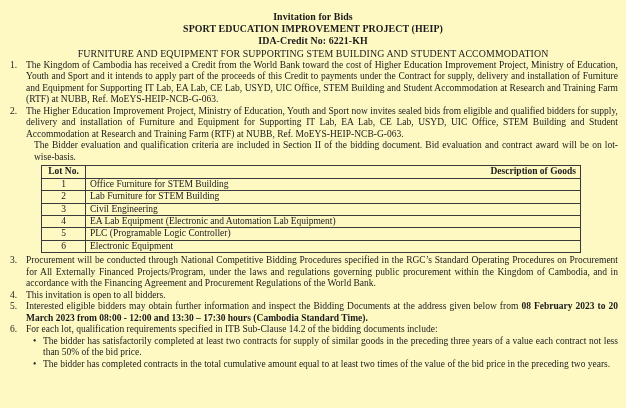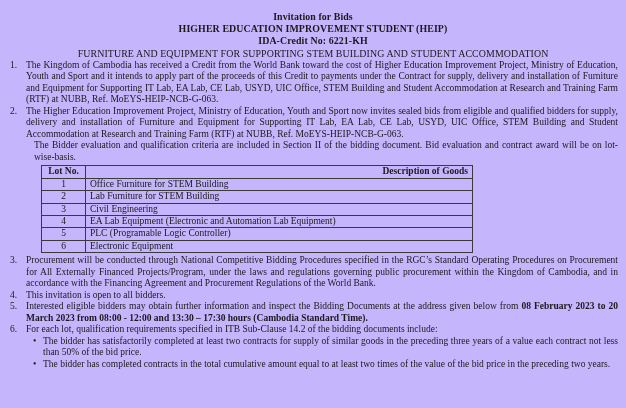--- a/index.html
+++ b/index.html
@@ -6,39 +6,39 @@
   html, body { background: #ffffff; }
   body {
     width: 626px; height: 408px;
     font-family: "Liberation Serif", serif;
     color: #1a1a1a;
     overflow: hidden;
   }
   .page {
     width: 626px; height: 408px;
     padding: 11px 8px 4px 8px;
-    background: #c4b5fd;
+    background: #fef9c3;
     overflow: hidden;
   }
   .doc-header {
     text-align: center;
     font-size: 9.9px;
     line-height: 12.2px;
     letter-spacing: 0.1px;
   }
   .bold { font-weight: bold; }
   .body-text { font-size: 9.5px; line-height: 11.5px; }
   .item { display: flex; }
   .num { flex: 0 0 18px; width: 18px; padding-left: 2px; }
   .itext { flex: 1; text-align: justify; }
   .cont { margin-left: 26px; text-align: justify; }
   table.lots {
     border-collapse: collapse;
     margin: 2px 0 2px 33px;
-    width: 432px;
+    width: 540px;
     border: 1.5px solid #3a3a3a;
   }
   .lots th, .lots td {
     border: 1px solid #3a3a3a;
     font-size: 9.5px;
     line-height: 11.4px;
     padding: 0 4px;
     white-space: nowrap;
     overflow: hidden;
   }
@@ -48,21 +48,21 @@
   .bdot { flex: 0 0 10px; width: 10px; }
   .btext { flex: 1; text-align: justify; }
 </style>
 </head>
 <body>
 
 <div class="page">
 
   <header class="doc-header">
     <div class="bold">Invitation for Bids</div>
-    <div class="bold">HIGHER EDUCATION IMPROVEMENT STUDENT (HEIP)</div>
+    <div class="bold">SPORT EDUCATION IMPROVEMENT PROJECT (HEIP)</div>
     <div class="bold">IDA-Credit No: 6221-KH</div>
     <div>FURNITURE AND EQUIPMENT FOR SUPPORTING STEM BUILDING AND STUDENT ACCOMMODATION</div>
   </header>
 
   <main class="body-text">
 
     <div class="item">
       <span class="num">1.</span>
       <p class="itext">The Kingdom of Cambodia has received a Credit from the World Bank toward the cost of Higher Education Improvement Project, Ministry of Education, Youth and Sport and it intends to apply part of the proceeds of this Credit to payments under the Contract for supply, delivery and installation of Furniture and Equipment for Supporting IT Lab, EA Lab, CE Lab, USYD, UIC Office, STEM Building and Student Accommodation at Research and Training Farm (RTF) at NUBB, Ref. MoEYS-HEIP-NCB-G-063.</p>
     </div>

